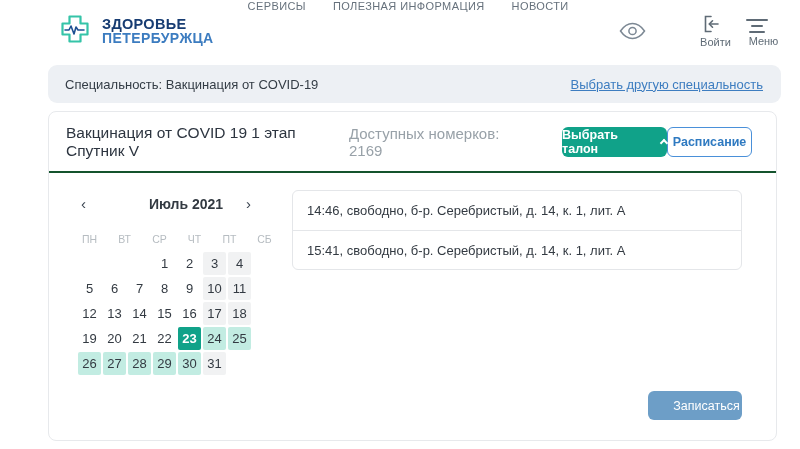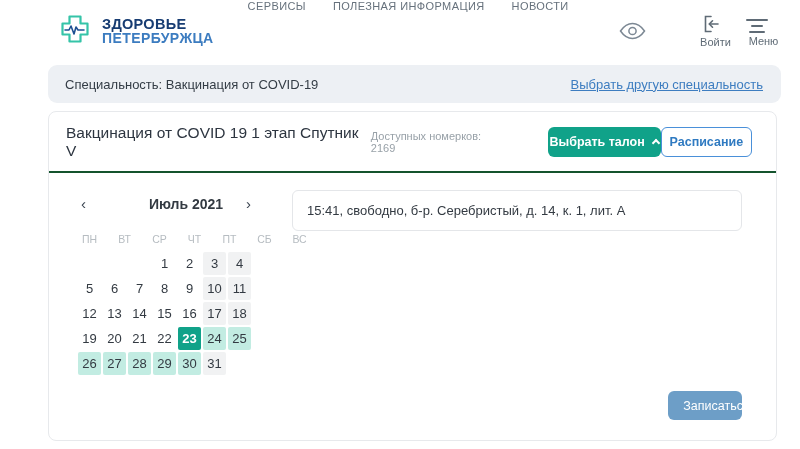--- a/index.html
+++ b/index.html
@@ -30,21 +30,21 @@
     border-radius:9px; display:flex; align-items:center; padding:0 18px 0 17px; }
   .spec-label { font-size:13px; color:#333c45; }
   .spec-link { margin-left:auto; font-size:13px; color:#3d7dc0; text-decoration:underline; cursor:pointer; }
 
   
   .card { position:absolute; left:48px; top:111px; width:729px; height:330px; background:#fff;
     border:1px solid #e7e9ec; border-radius:8px; }
   .card-header { position:absolute; top:0; left:0; right:0; height:61px; border-bottom:2px solid #14532d;
     display:flex; align-items:center; padding:0 14px 0 17px; }
   .card-title { font-size:15.5px; color:#2d3540; }
-  .avail-label { margin-left:auto; font-size:11px; color:#98a1a8; margin-right:40px; }
+  .avail-label { margin-left:auto; font-size:15px; color:#98a1a8; margin-right:40px; }
   .btn { height:30px; border-radius:6px; font-size:12.5px; font-weight:bold; display:flex;
     align-items:center; justify-content:center; cursor:pointer; user-select:none; }
   .btn-schedule { width:92px; background:#fff; border:1px solid #4a90d9; color:#2f7ac1; margin-right:10px; }
   .btn-select { width:114px; background:#10a289; color:#fff; border:none; }
   .caret-up { width:6px; height:6px; border-left:2px solid #fff; border-top:2px solid #fff;
     transform:rotate(45deg); display:inline-block; margin-left:8px; margin-top:3px; }
 
   
   .cal-nav { position:absolute; left:30px; top:84px; width:174px; display:flex;
     justify-content:space-between; align-items:center; }
@@ -63,21 +63,21 @@
   .day.selected { background:#10a289; color:#fff; font-weight:bold; }
 
   
   .slots { position:absolute; left:243px; top:78px; width:450px; border:1px solid #e4e6e9;
     border-radius:6px; overflow:hidden; background:#fff; }
   .slot { height:39px; display:flex; align-items:center; padding-left:14px; font-size:13px;
     color:#333a42; cursor:pointer; }
   .slot + .slot { border-top:1px solid #e4e6e9; }
 
   
-  .btn-signup { position:absolute; right:34px; top:279px; width:74px; height:29px; background:#6d9ec7;
+  .btn-signup { position:absolute; right:34px; top:279px; width:94px; height:29px; background:#6d9ec7;
     color:#fff; font-size:12.5px; border:none; border-radius:6px; cursor:pointer;
     display:flex; align-items:center; justify-content:center;padding-left:23px; }
 </style>
 </head>
 <body>
 
 <div class="header">
   <div class="logo">
     <span>
       <svg width="36" height="36" viewBox="0 0 36 36" fill="none">
@@ -185,17 +185,18 @@
       <div class="day avail">25</div>
       <div class="day avail">26</div>
       <div class="day avail">27</div>
       <div class="day avail">28</div>
       <div class="day avail">29</div>
       <div class="day avail">30</div>
       <div class="day off">31</div>
     </div>
 
   <div class="slots">
+      <div class="slot">14:46, свободно, б-р. Серебристый, д. 14, к. 1, лит. А</div>
       <div class="slot">15:41, свободно, б-р. Серебристый, д. 14, к. 1, лит. А</div>
     </div>
 
   <button class="btn-signup">Записаться</button>
 </div>
 
 </body></html>

